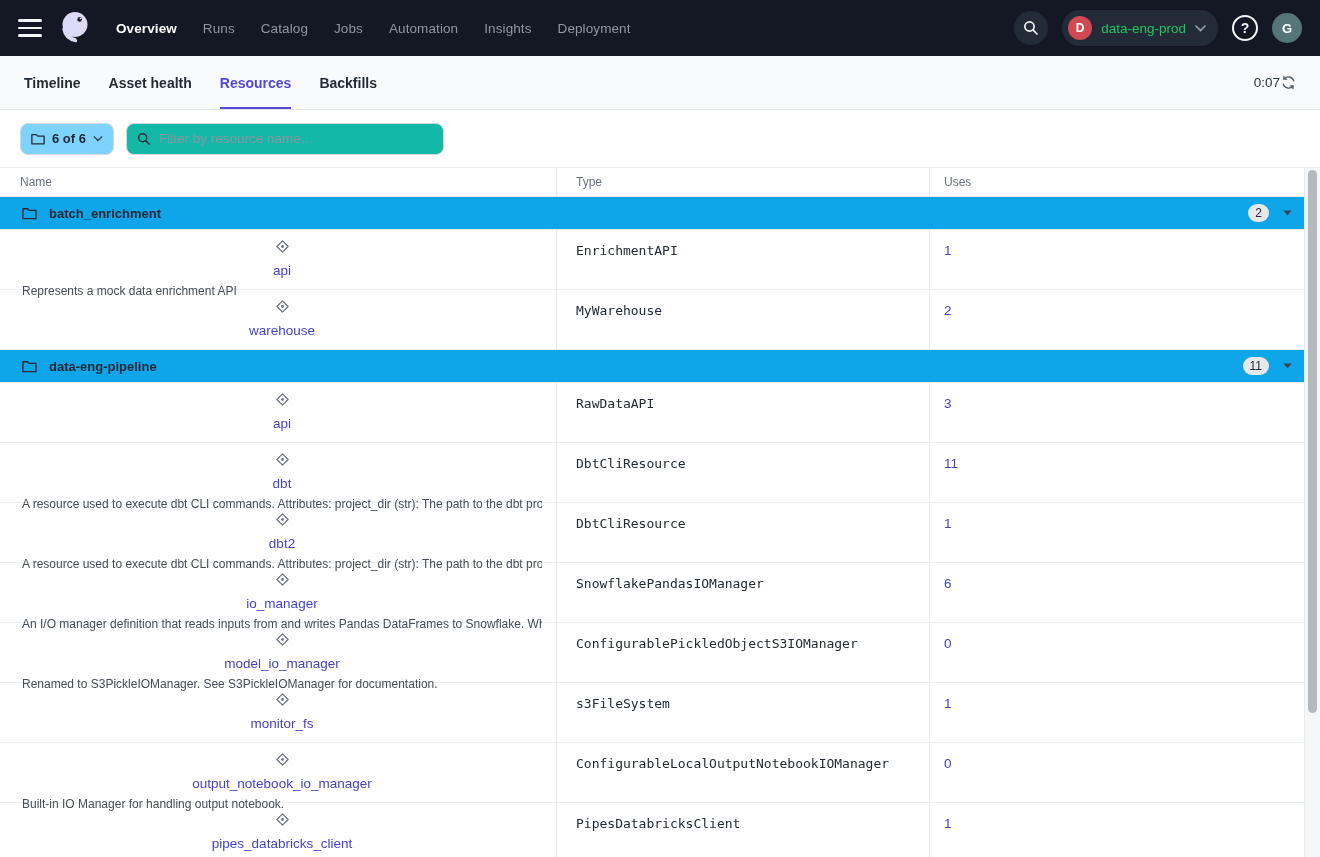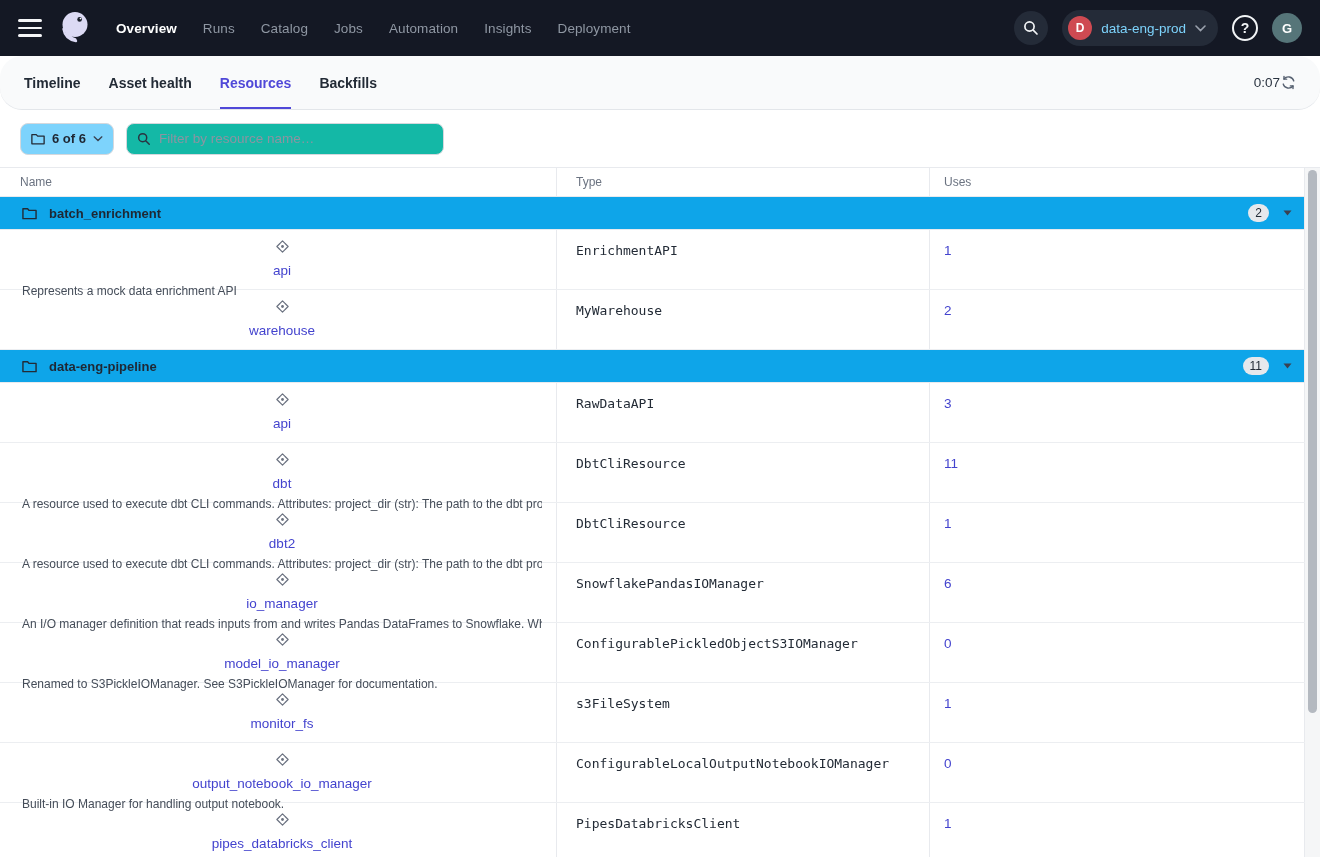--- a/index.html
+++ b/index.html
@@ -11,26 +11,26 @@
   .hamburger { width:24px; height:18px; display:flex; flex-direction:column; justify-content:space-between; cursor:pointer; margin-right:12px; }
   .hamburger span { display:block; height:2.6px; background:#f4f5f7; border-radius:2px; }
   .logo { width:42px; height:42px; margin-right:20px; display:flex; align-items:center; justify-content:center; }
   .navitems { display:flex; align-items:center; gap:26px; }
   .navitem { font-size:13.5px; color:#8f97a3; cursor:pointer; letter-spacing:.1px; }
   .navitem.active { color:#ffffff; font-weight:700; }
   .topnav-right { margin-left:auto; display:flex; align-items:center; gap:14px; }
   .search-btn { width:34px; height:34px; border-radius:50%; background:#242b38; display:flex; align-items:center; justify-content:center; cursor:pointer; }
   .deploy-pill { height:36px; background:#242b38; border-radius:18px; display:flex; align-items:center; gap:9px; padding:0 12px 0 6px; cursor:pointer; }
   .deploy-badge { width:24px; height:24px; border-radius:50%; background:#cf4a52; color:#fff; font-size:12px; font-weight:700; display:flex; align-items:center; justify-content:center; }
-  .deploy-name { color:#7dd3fc; font-size:13.5px; font-weight:500; }
+  .deploy-name { color:#22c55e; font-size:13.5px; font-weight:500; }
   .help-btn { width:26px; height:26px; border-radius:50%; border:2px solid #f2f4f6; color:#f2f4f6; font-size:14px; font-weight:700; display:flex; align-items:center; justify-content:center; cursor:pointer; }
   .avatar { width:30px; height:30px; border-radius:50%; background:#567579; color:#fff; font-size:13px; font-weight:600; display:flex; align-items:center; justify-content:center; cursor:pointer; }
 
   
-  .tabbar { height:54px; background:#f9fafb; border-bottom:1px solid #e3e6ea; display:flex; align-items:center; padding:0 24px;border-radius:22px; }
+  .tabbar { height:54px; background:#f9fafb; border-bottom:1px solid #e3e6ea; display:flex; align-items:center; padding:0 24px; }
   .tabs { display:flex; align-items:center; gap:28px; height:100%; }
   .tab { font-size:14px; font-weight:600; color:#232b36; cursor:pointer; height:100%; display:flex; align-items:center; border-bottom:2px solid transparent; padding-top:2px; }
   .tab.active { color:#5048d8; border-bottom-color:#5048d8; }
   .tabbar-right { margin-left:auto; display:flex; align-items:center; gap:1px; }
   .timer { font-size:13.5px; color:#2a3340; }
 
   
   .filterrow { height:57px; display:flex; align-items:center; gap:12px; padding:0 20px; background:#fff; }
   .count-btn { height:32px; display:flex; align-items:center; gap:7px; border:1px solid #d4d8dd; border-radius:8px; padding:0 10px; background:#7dd3fc; cursor:pointer; font-size:13px; font-weight:600; color:#1f2733; }
   .search-input { height:32px; width:318px; display:flex; align-items:center; gap:8px; border:1px solid #d4d8dd; border-radius:8px; padding:0 10px; background:#14b8a6; }

